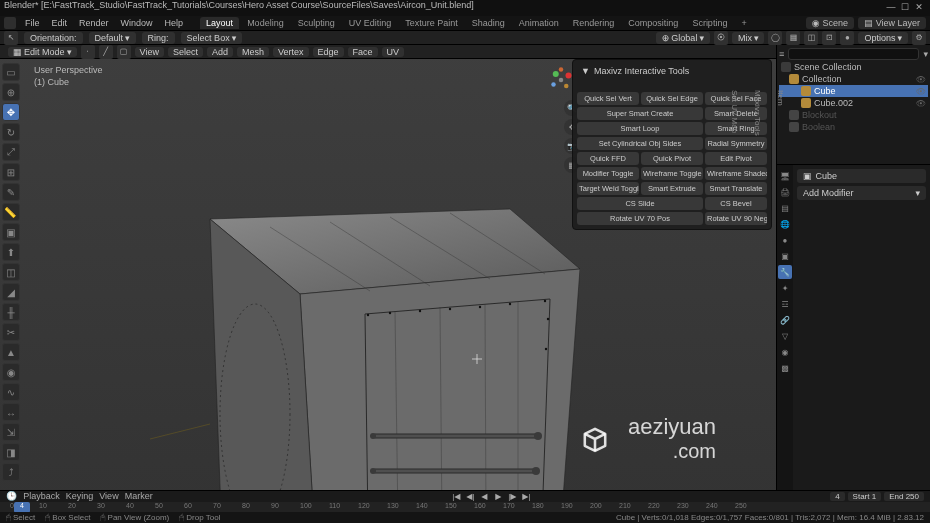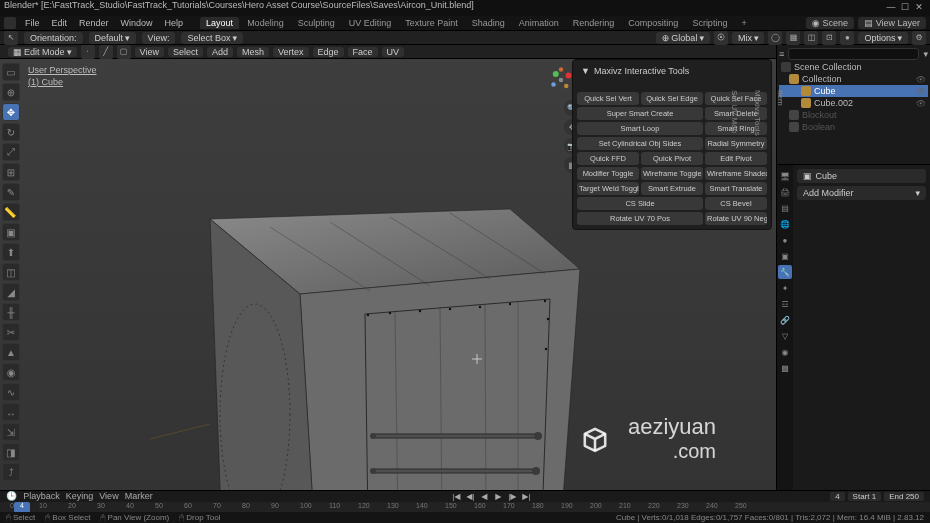--- a/index.html
+++ b/index.html
@@ -19,21 +19,21 @@
 .tb2-item { background: #303030; border-radius: 3px; padding: 1px 6px; color: #ccc; font-size: 9px; display:flex; align-items:center; gap:2px;}
 .tb2-right { margin-left: auto; display: flex; gap: 4px; align-items: center; }
 .iconbtn { width: 14px; height: 14px; background: #303030; border-radius: 2px; display:flex; align-items:center; justify-content:center; color:#aaa; font-size:8px;}
 .main { display: flex; height: calc(100% - 65px); }
 .viewport-area { flex: 1; position: relative; background: linear-gradient(180deg,#3e3e3e 0%,#333 100%); }
 .editbar { position:absolute; top:0; left:0; right:0; height:14px; background:#212121; display:flex; align-items:center; padding:0 8px; gap:4px; border-bottom:1px solid #000;}
 .editbar-item { background:#303030; border-radius:3px; padding:0 5px; color:#ccc; font-size:9px; }
 .left-toolbar { position: absolute; left: 2px; top: 18px; width: 20px; display: flex; flex-direction: column; gap: 2px; }
 .tool-btn { width: 18px; height: 18px; background: #2a2a2a; border-radius: 3px; display: flex; align-items: center; justify-content: center; color: #888; font-size: 10px; border:1px solid #333;}
 .tool-btn.active { background: #4772b3; color: #fff; }
-.overlay-text { position: absolute; top: 20px; left: 28px; color: #bbb; font-size: 9px; line-height: 1.3; text-decoration: underline; }
+.overlay-text { position: absolute; top: 20px; left: 34px; color: #bbb; font-size: 9px; line-height: 1.3; }
 .model-area { position:absolute; top:14px; left:0; right:0; bottom:0; }
 .model-svg { position:absolute; left:150px; top:60px; }
 .gizmo { position:absolute; right:200px; top:20px; width:30px; height:30px; }
 .gizmo-col { position:absolute; right:196px; top:55px; display:flex; flex-direction:column; gap:3px;}
 .gizmo-btn { width:16px; height:16px; background:#333; border-radius:50%; color:#aaa; font-size:8px; display:flex; align-items:center; justify-content:center;}
 .panel { position: absolute; right: 0; top: 14px; width: 200px; background: rgba(30,30,30,0.95); border: 1px solid #111; border-radius: 4px; padding: 4px; }
 .panel-header { font-size: 9px; color: #ccc; padding: 2px 4px; display:flex; align-items:center; gap:4px; }
 .panel-grid { display: grid; grid-template-columns: 1fr 1fr 1fr; gap: 2px; margin-top: 14px; }
 .panel-btn { background: #383838; border-radius: 3px; padding: 2px 2px; color: #ccc; font-size: 7.5px; text-align: center; white-space:nowrap; overflow:hidden; }
 .panel-btn.span2 { grid-column: span 2; }
@@ -110,21 +110,21 @@
         <span>▤</span>
         <span>View Layer</span>
       </span>
   </div>
 </div>
 
 <div class="toolbar2">
   <span class="iconbtn">↖</span>
   <span class="tb2-item">Orientation:</span>
   <span class="tb2-item"><span>Default</span> ▾</span>
-  <span class="tb2-item">View:</span>
+  <span class="tb2-item">Ring:</span>
   <span class="tb2-item"><span>Select Box</span> ▾</span>
   <div class="tb2-right">
     <span class="tb2-item">⊕ <span>Global</span> ▾</span>
     <span class="iconbtn">⦿</span>
     <span class="tb2-item"><span>Mix</span> ▾</span>
     <span class="iconbtn">◯</span>
     <span class="iconbtn">▦</span>
     <span class="iconbtn">◫</span>
     <span class="iconbtn">⊡</span>
     <span class="iconbtn">●</span>

